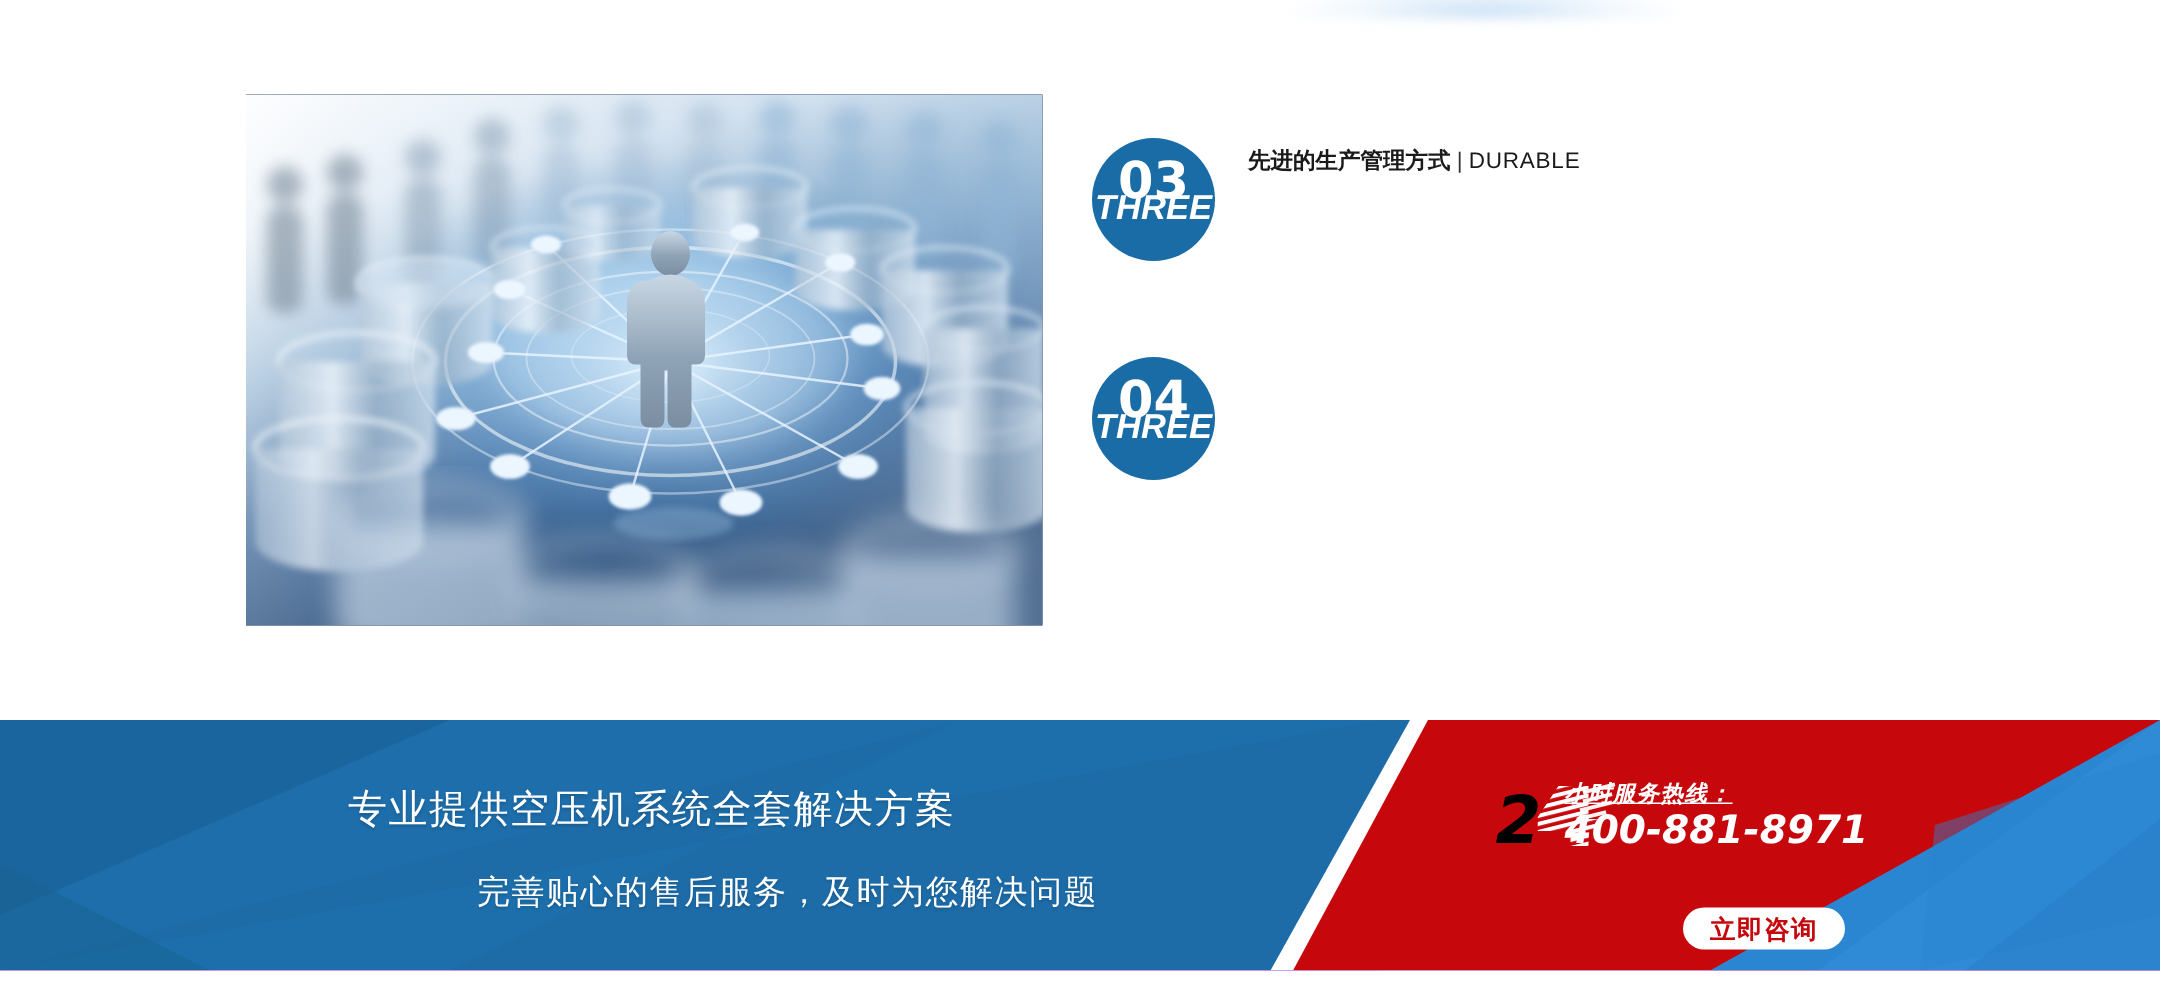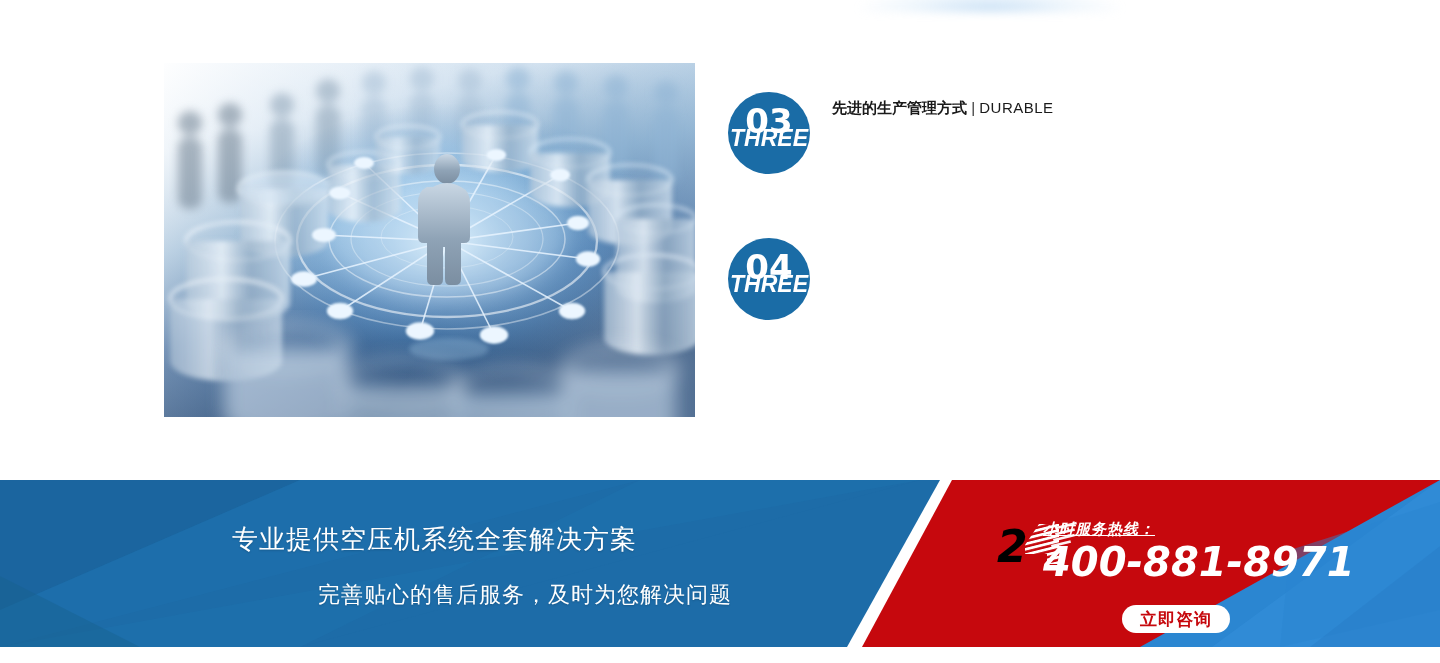--- a/index.html
+++ b/index.html
@@ -183,21 +183,21 @@
     font-style: italic;
     color: #ffffff;
     letter-spacing: 1px;
     white-space: nowrap;
     text-decoration: underline;
   }
   .hotline-number {
     position: absolute;
     left: 48px;
     top: 21px;
-    font-size: 40px;
+    font-size: 26px;
     font-weight: bold;
     font-style: italic;
     color: #ffffff;
     letter-spacing: 0px;
     white-space: nowrap;
     font-family: "DejaVu Sans", sans-serif;
   }
   .cta-button {
     position: absolute;
     left: 127px;

